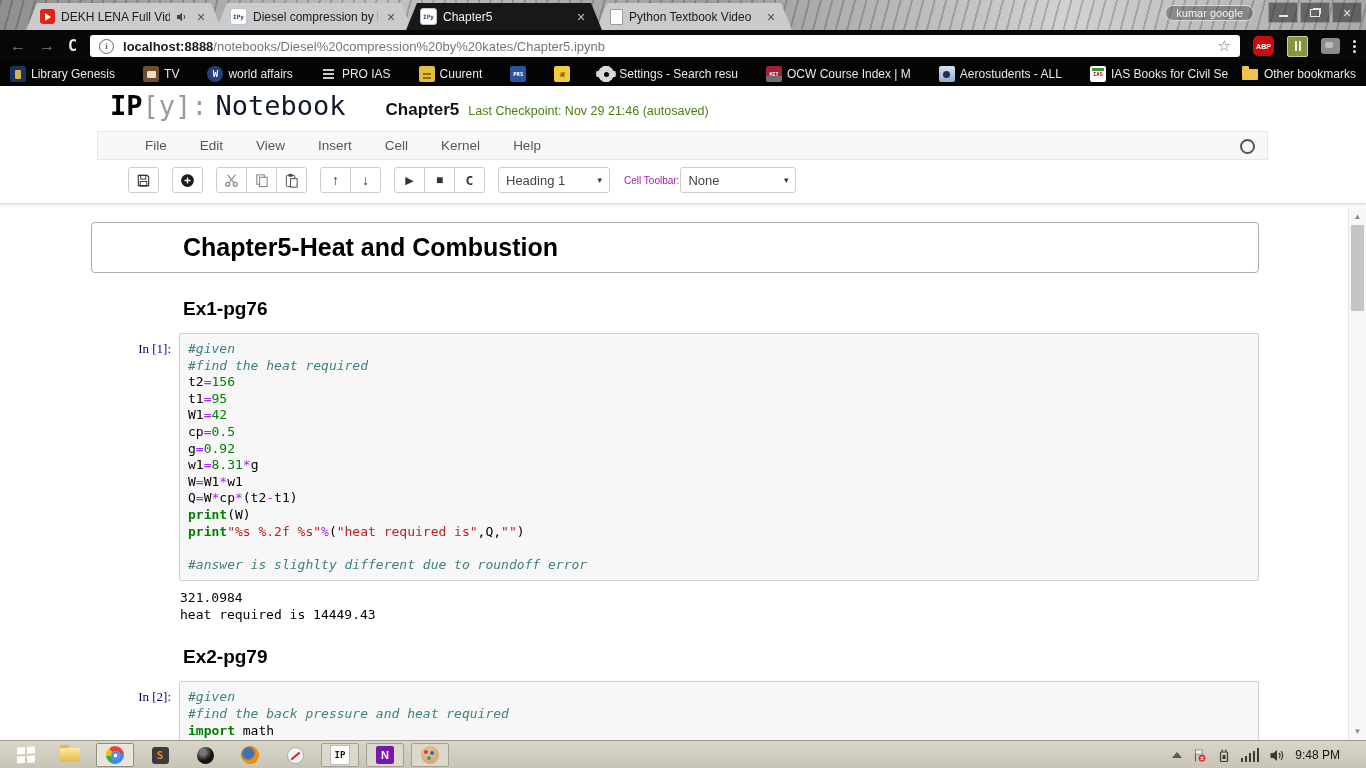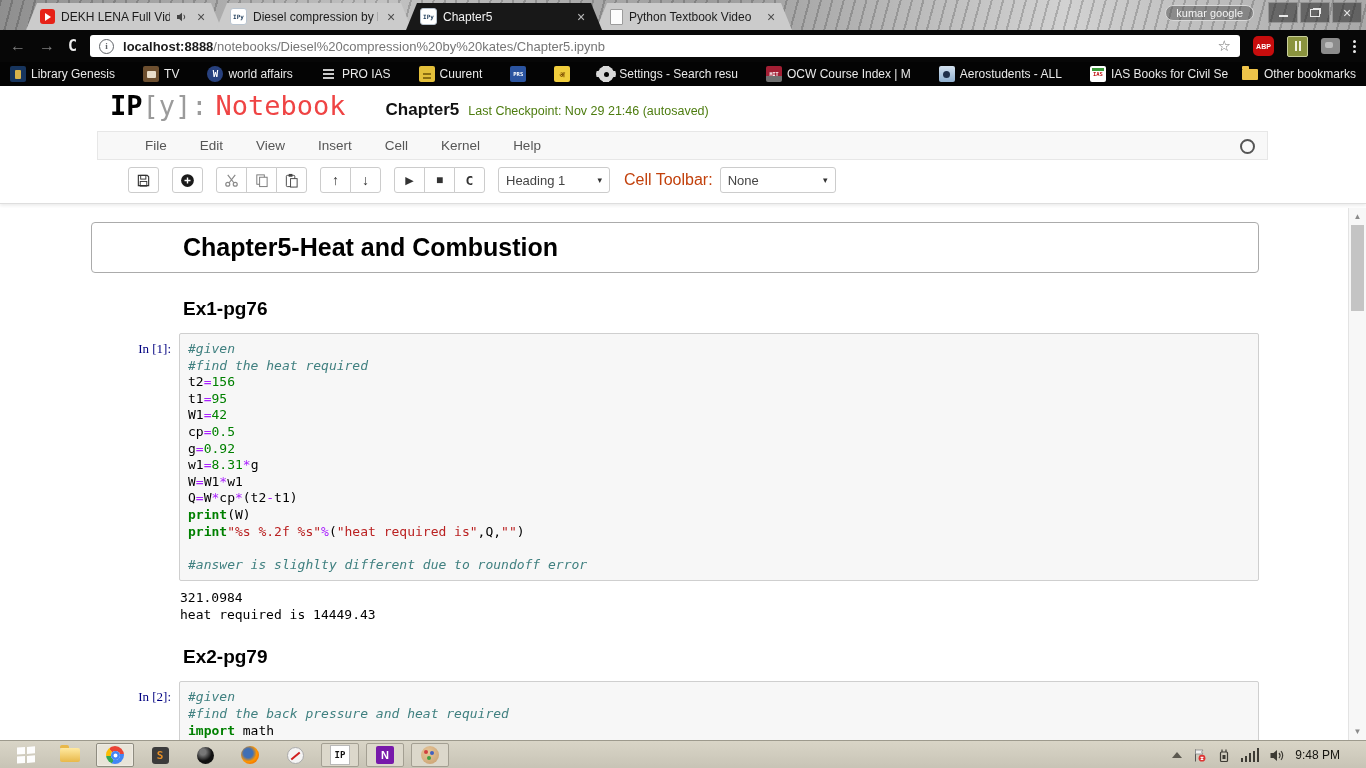--- a/index.html
+++ b/index.html
@@ -98,21 +98,21 @@
     border-radius:1px 1px 0 0;}
 
   
   .page{position:relative;height:654px;background:#fff;overflow:hidden;}
   .nb-header{position:absolute;left:0;right:0;top:0;height:117px;border-bottom:1px solid #dedede;
     box-shadow:0 2px 3px rgba(0,0,0,.07);background:#fff;}
   .logo-row{position:absolute;left:110px;top:4px;display:flex;align-items:baseline;}
   .logo{font-family:"DejaVu Sans Mono",monospace;font-size:27px;white-space:nowrap;}
   .logo .lp{color:#000;font-weight:bold;}
   .logo .ly{color:#9b9b9b;}
-  .logo .ln{color:#ef4444;margin-left:8px;}
+  .logo .ln{color:#0f172a;margin-left:8px;}
   .nb-title-wrap{margin-left:40px;display:flex;align-items:baseline;gap:9px;}
   .nb-title{font-size:17px;font-weight:bold;color:#111;}
   .nb-checkpoint{font-size:12.5px;color:#4d7c0f;}
   .menubar{position:absolute;left:97px;right:98px;top:45px;height:27px;background:#f8f8f8;
     border:1px solid #e7e7e7;border-radius:0;display:flex;align-items:center;padding-left:47px;}
   .menu-item{color:#565656;font-size:13.5px;margin-right:33px;}
   .kernel-circle{position:absolute;right:12px;top:7px;width:11px;height:11px;border:2px solid #555;
     border-radius:50%;}
   .toolbar{position:absolute;left:128px;top:81px;display:flex;align-items:center;}
   .btn-group{display:flex;margin-right:13px;}
@@ -125,21 +125,21 @@
   .g-down::before{content:"↓";font-size:14px;}
   .g-run::before{content:"▶";font-size:11px;}
   .g-stop::before{content:"■";font-size:12px;}
   .g-restart::before{content:"C";font-family:"DejaVu Sans Mono",monospace;font-weight:bold;font-size:13px;}
   .nb-select{height:26px;border:1px solid #ccc;border-radius:3px;background:#fff;color:#444;
     font-size:13px;display:flex;align-items:center;justify-content:space-between;
     padding:0 7px;box-sizing:border-box;}
   .sel-celltype{width:112px;margin-right:14px;}
   .caret{font-size:9px;color:#333;}
   .caret::before{content:"▾";}
-  .ctb-label{color:#c2410c;font-size:16px;margin-right:7px;}
+  .ctb-label{color:#a21caf;font-size:10px;margin-right:1px;}
   .sel-ctb{width:116px;}
 
   
   .nb-body{position:absolute;top:118px;left:0;right:17px;bottom:0;padding-top:18px;overflow:hidden;}
   .cells{width:1168px;margin-left:91px;}
   .cell{display:flex;}
   .prompt-col{width:88px;flex:none;text-align:right;padding:8px 8px 0 0;box-sizing:border-box;
     font-family:Liberation Serif, serif;font-size:13px;color:#000080;}
   .h-cell{border:1px solid transparent;border-radius:4px;}
   .h-cell.selected{border-color:#ababab;margin-bottom:16px;}

